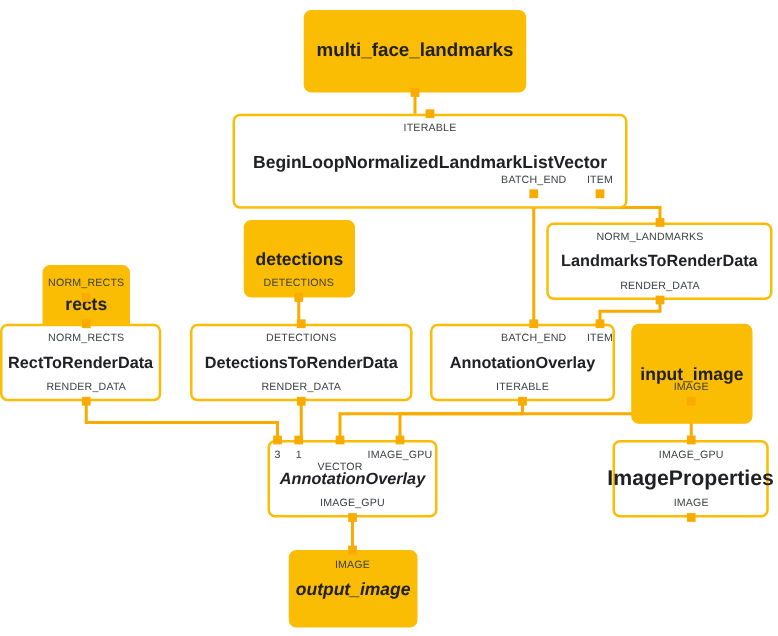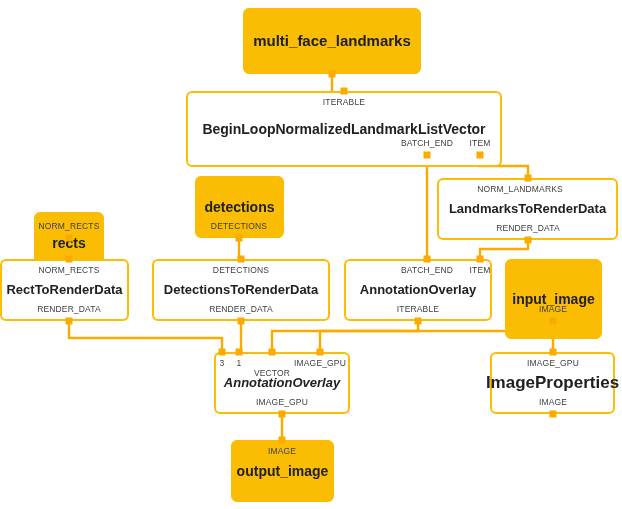--- a/index.html
+++ b/index.html
@@ -162,18 +162,18 @@
       <div class="port-label out" style="left: 282px; top: 398px; position: absolute;">IMAGE_GPU</div>
       <div class="port-dot" style="left: 282px; top: 414px;"></div>
       <div class="node calc" style="left: 490px; top: 352px; width: 125px; height: 62px;">
         <div class="node-title" style="font-size: 17px;">ImageProperties</div>
       </div>
       <div class="port-label in" style="left: 553px; top: 359px; position: absolute;">IMAGE_GPU</div>
       <div class="port-dot" style="left: 553px; top: 352px;"></div>
       <div class="port-label out" style="left: 553px; top: 398px; position: absolute;">IMAGE</div>
       <div class="port-dot" style="left: 553px; top: 414px;"></div>
       <div class="node stream" style="left: 231px; top: 440px; width: 103px; height: 62px;">
-        <div class="node-title" style="font-size: 14px;">output_image</div>
+        <div class="node-title" style="font-size: 14px; font-style: italic;">output_image</div>
       </div>
       <div class="port-label in" style="left: 282px; top: 447px; position: absolute;">IMAGE</div>
       <div class="port-dot" style="left: 282px; top: 440px;"></div>
     </div>
 </div>
 
 </body></html>

